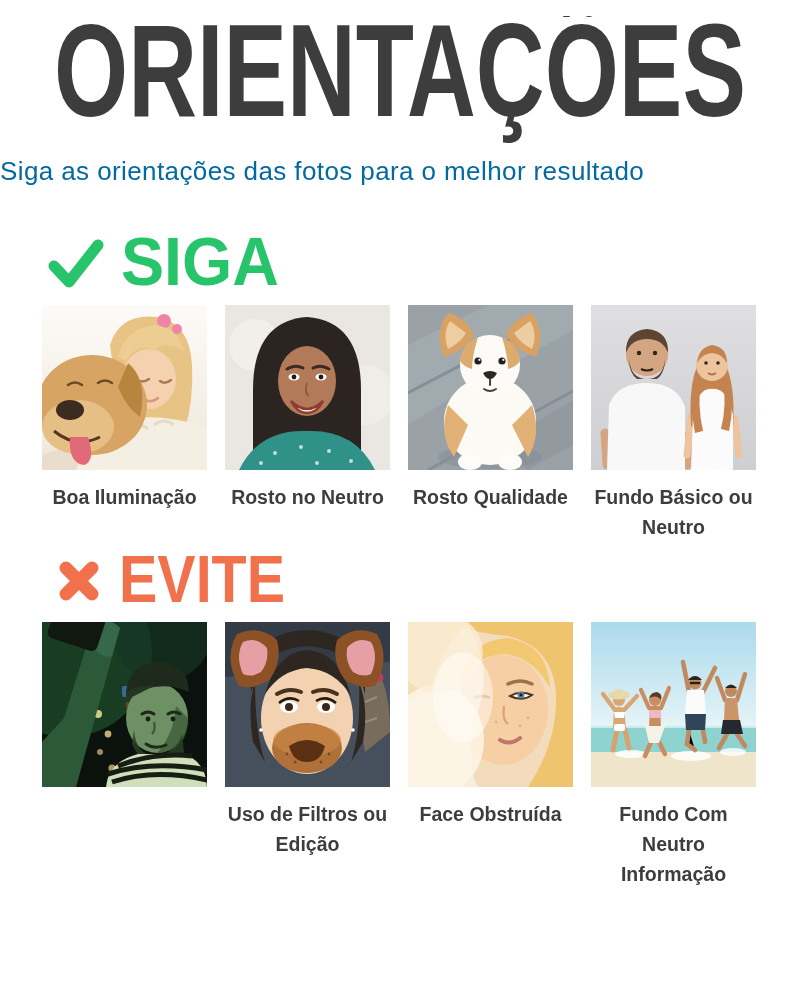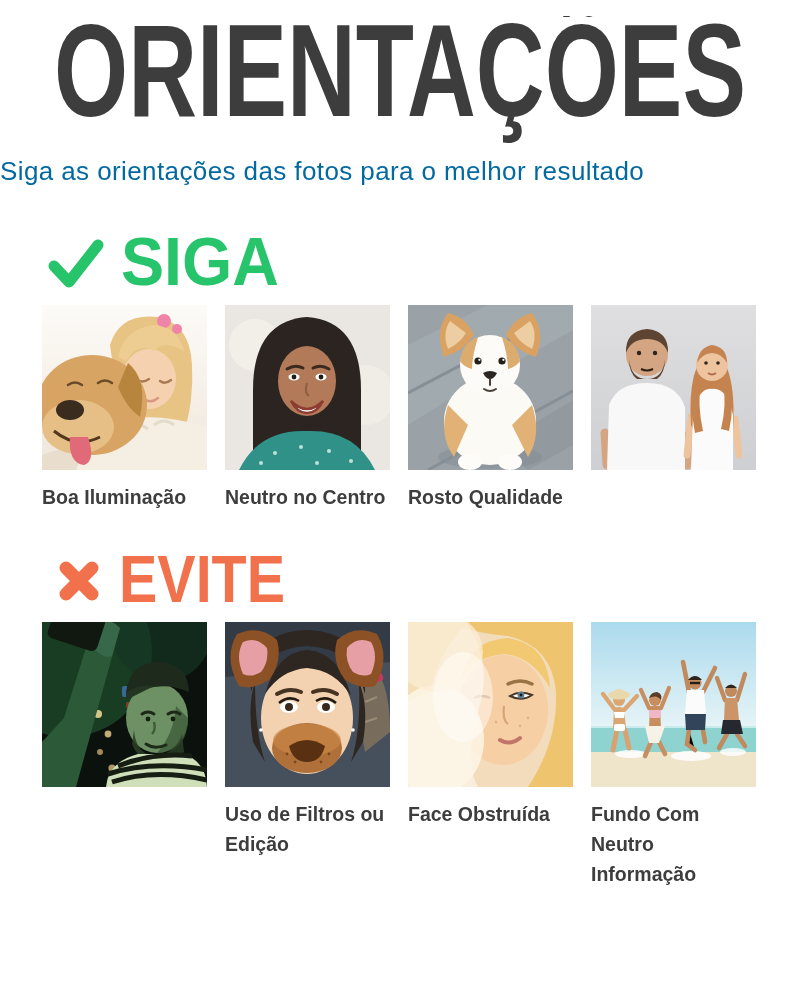--- a/index.html
+++ b/index.html
@@ -36,21 +36,21 @@
     column-gap: 18px;
   }
   figure { margin: 0; }
   .photo { width: 165px; height: 165px; display: block; }
   .photo svg { display: block; width: 165px; height: 165px; }
   figcaption {
     margin-top: 12px;
     font-size: 19.5px;
     font-weight: bold;
     line-height: 1.55;
-    text-align: left;
+    text-align: center;
     color: #3d3d3d;
   }
   .section-follow figcaption { min-height: 62px; }
   .narrow { max-width: 142px; margin-left: auto; margin-right: auto; }
 </style>
 </head>
 <body>
 
 <div class="page">
 
@@ -126,21 +126,21 @@
             <path d="M66,96 Q82,112 98,96 Q92,108 82,108 Q72,108 66,96 Z" fill="#fff" stroke="#8e3b32" stroke-width="2.5"></path>
             <path d="M14,165 Q34,124 82,126 Q130,124 150,165 Z" fill="#2f9187"></path>
             <circle cx="50" cy="148" r="2" fill="#bfe0d6"></circle>
               <circle cx="76" cy="142" r="2" fill="#bfe0d6"></circle>
             <circle cx="104" cy="146" r="2" fill="#bfe0d6"></circle>
               <circle cx="126" cy="156" r="2" fill="#bfe0d6"></circle>
             <circle cx="36" cy="158" r="2" fill="#bfe0d6"></circle>
               <circle cx="92" cy="158" r="2" fill="#bfe0d6"></circle>
           </svg>
         </div>
-        <figcaption>Neutro no Centro</figcaption>
+        <figcaption>Rosto no Neutro</figcaption>
       </figure>
 
       <figure>
         <div class="photo">
           <svg viewBox="0 0 165 165">
             <rect width="165" height="165" fill="#9aa2a8"></rect>
             <path d="M0,40 L80,0 L165,0 L165,25 L40,95 L0,120 Z" fill="#a7afb4" opacity="0.6"></path>
             <path d="M120,165 L165,140 L165,95 L90,140 Z" fill="#8f979d" opacity="0.7"></path>
             <path d="M0,88 L110,30 M20,165 L165,86" stroke="#868f96" stroke-width="3"></path>
             <ellipse cx="82" cy="152" rx="52" ry="12" fill="#878f96" opacity="0.6"></ellipse>
@@ -192,20 +192,21 @@
             <path d="M106,58 Q108,42 121,40 Q136,42 136,58 Q130,48 121,48 Q112,48 106,58 Z" fill="#c5834f"></path>
             <circle cx="115" cy="58" r="1.8" fill="#32271e"></circle>
               <circle cx="127" cy="58" r="1.8" fill="#32271e"></circle>
             <path d="M117,68 q4 3 8 0" stroke="#b06a52" stroke-width="2" fill="none"></path>
             <path d="M102,165 L102,150 L140,150 L140,165 Z" fill="#89abce"></path>
             <path d="M100,165 L102,108 Q108,82 121,84 Q136,82 142,110 L142,165 Z" fill="#fbfbfb"></path>
             <path d="M104,70 Q98,100 104,128 L112,126 Q106,100 110,74 Z" fill="#c5834f"></path>
             <path d="M138,72 Q144,100 138,126 L130,124 Q136,100 132,76 Z" fill="#c5834f"></path>
           </svg>
         </div>
+        <figcaption>Fundo Básico ou Neutro</figcaption>
       </figure>
 
     </div>
   </section>
 
   <section class="section-avoid">
     <div class="section-header">
       <svg width="46" height="46" viewBox="0 0 46 46">
         <path d="M10,10 L36,36 M36,10 L10,36" fill="none" stroke="#f2714d" stroke-width="13" stroke-linecap="round"></path>
       </svg>

